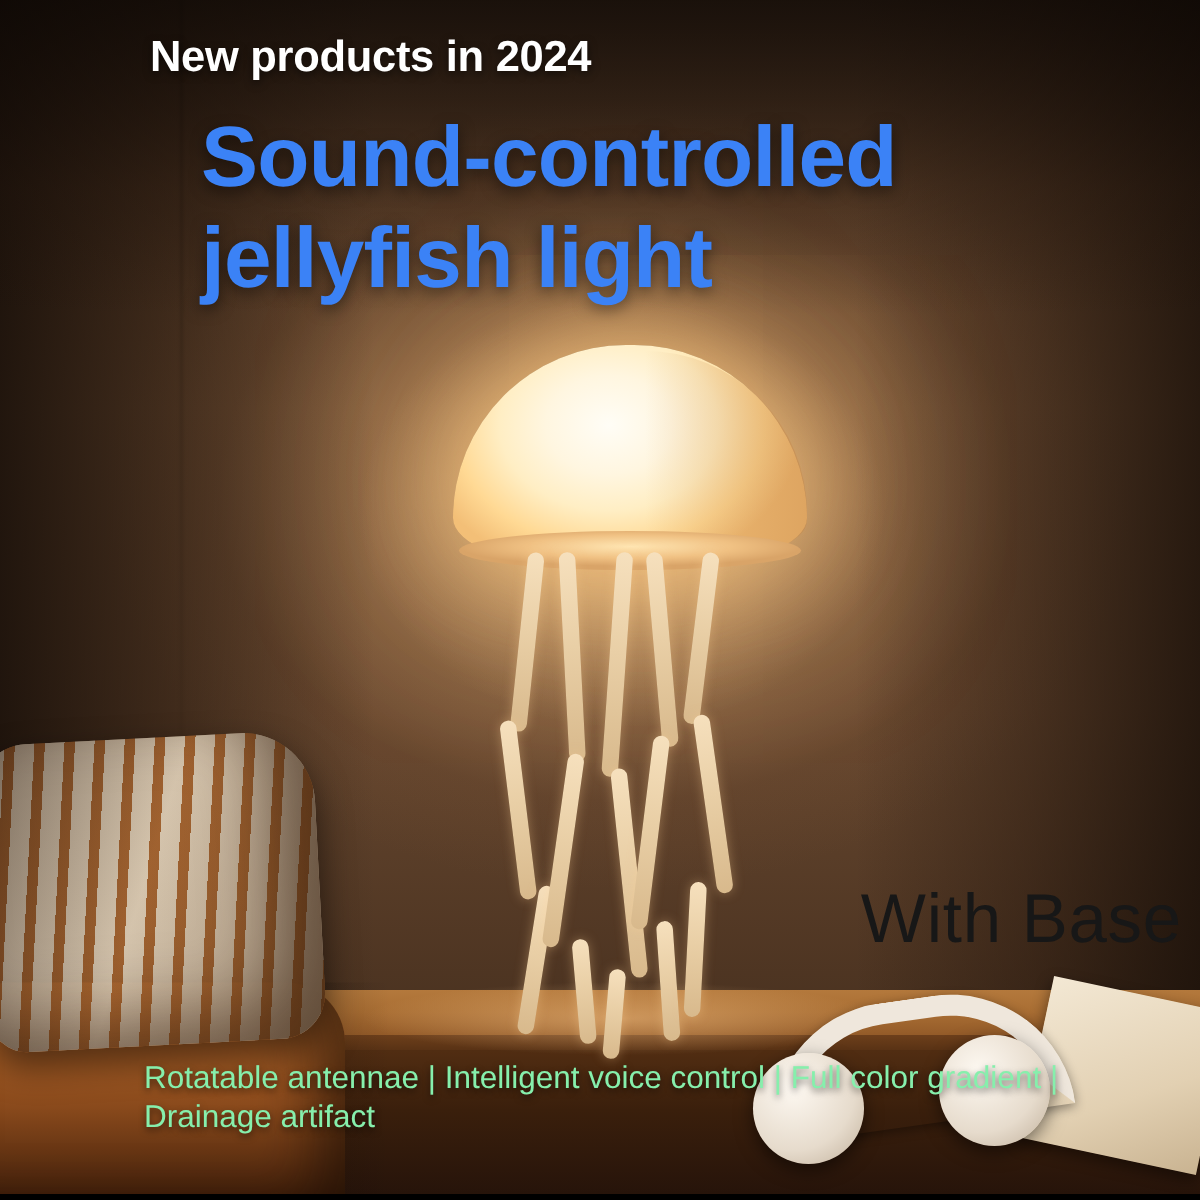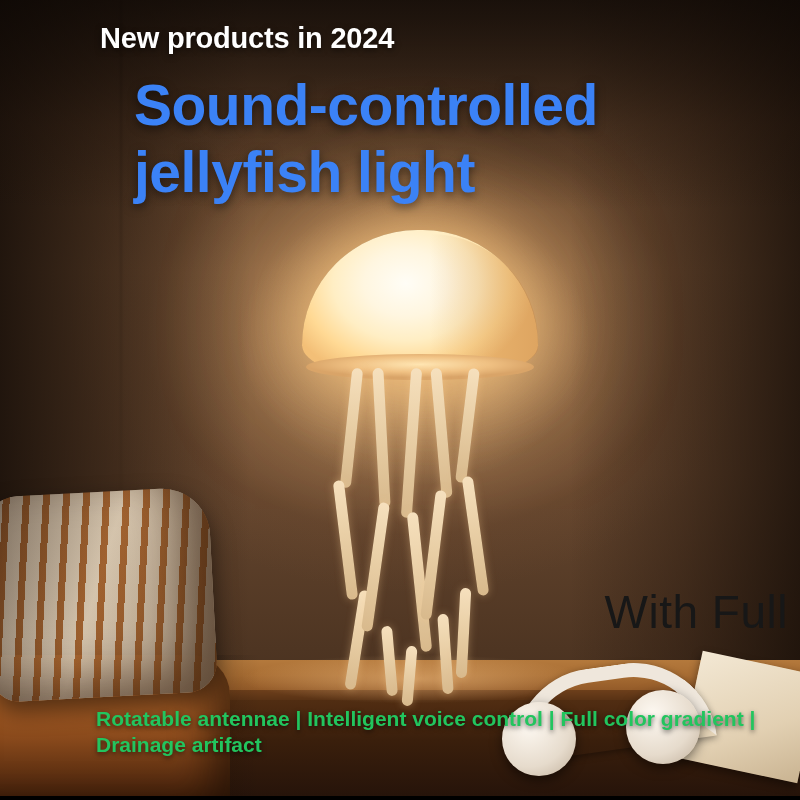--- a/index.html
+++ b/index.html
@@ -203,22 +203,22 @@
     right: 12px; top: 585px;
     font-size: 46px;
     color: #171717;
     letter-spacing: 0.5px;
   }
   .features {
     position: absolute;
     left: 96px; top: 706px;
     width: 660px;
     font-size: 21px;
-    font-weight: bold;
-    color: #22c55e;
+    font-weight: normal;
+    color: #86efac;
     line-height: 1.26;
     text-shadow: 0 2px 5px rgba(0,0,0,0.6);
   }
 </style>
 </head>
 <body>
 
 <div id="poster">
 
   <div class="wall"></div>
@@ -268,16 +268,16 @@
 
   <div class="paper"></div>
   <div class="headphones">
     <div class="hp-band"></div>
     <div class="hp-cup left"></div>
     <div class="hp-cup right"></div>
   </div>
 
   <div class="headline-small">New products in 2024</div>
   <div class="headline-big">Sound-controlled jellyfish light</div>
-  <div class="with-base">With Full</div>
+  <div class="with-base">With Base</div>
   <div class="features">Rotatable antennae | Intelligent voice control | Full color gradient | Drainage artifact</div>
 
 </div>
 
 </body></html>

